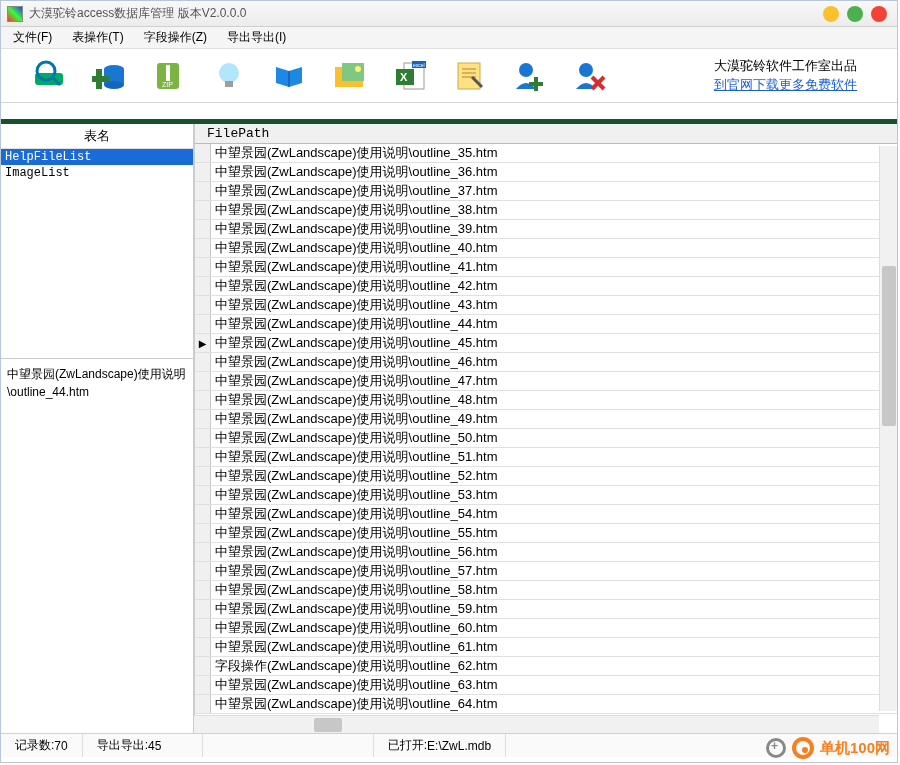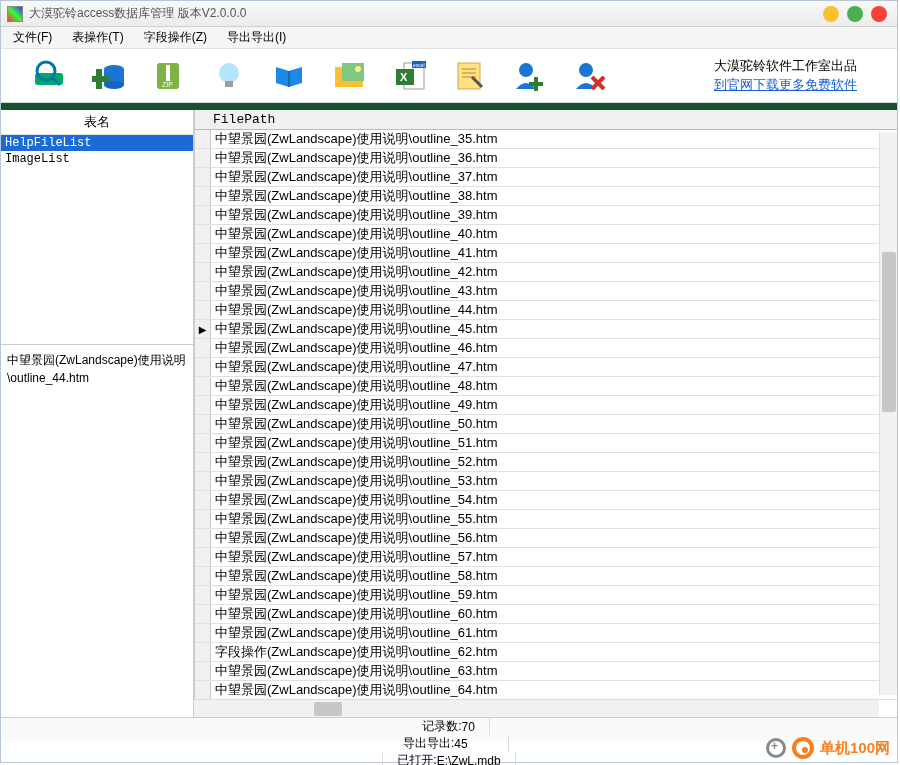--- a/index.html
+++ b/index.html
@@ -11,39 +11,39 @@
 .win-btns { display:flex; gap:8px; margin-right:4px; }
 .win-btn { width:16px; height:16px; border-radius:50%; }
 .win-min{background:#fbc02d;} .win-max{background:#4caf50;} .win-close{background:#f44336;}
 .menubar { height:22px; background:#f5f5f5; border-bottom:1px solid #e0e0e0; display:flex; align-items:flex-end; padding-left:6px; gap:8px; }
 .menu-item { padding:2px 6px; cursor:default; }
 .toolbar { height:54px; background:#fff; display:flex; align-items:center; padding:4px 30px; gap:24px; border-bottom:1px solid #d8d8d8; }
 .tool-icon { width:36px; height:36px; display:flex; align-items:center; justify-content:center; cursor:pointer; }
 .tool-spacer { flex:1; }
 .promo { text-align:center; font-size:13px; padding-right:10px; line-height:1.4; }
 .promo a { color:#1a5fd8; text-decoration:underline; }
-.content { display:flex; height:614px; border-top:7px solid #14532d; }
+.content { display:flex; height:614px; border-top:5px solid #14532d;margin-top:16px; }
 .left-pane { width:193px; display:flex; flex-direction:column; border-right:1px solid #ccc; }
 .pane-header { text-align:center; padding:3px 0; background:#fff; border-bottom:1px solid #e0e0e0; font-size:13px; }
 .table-list { flex:0 0 auto; height:210px; background:#fff; font-family:"Courier New",monospace; font-size:12px; border-bottom:1px solid #ccc; overflow:hidden; }
 .table-item { padding:1px 4px; cursor:default; }
 .table-item.selected { background:#1a6bd8; color:#fff; }
 .detail-box { flex:1; padding:6px; font-size:12px; line-height:1.5; background:#fff; word-break:break-all; }
 .right-pane { flex:1; display:flex; flex-direction:column; position:relative; }
 .grid { flex:1; overflow:hidden; border-left:1px solid #ccc; }
-.grid-header { background:#f0f0f0; border-bottom:1px solid #bbb; padding:2px 18px; font-family:"Courier New",monospace; font-size:13px; }
+.grid-header { background:#f0f0f0; border-bottom:1px solid #bbb; padding:2px 12px; font-family:"Courier New",monospace; font-size:13px; }
 .grid-body { height:572px; overflow:hidden; background:#fff; }
 .grid-row { display:flex; align-items:center; border-bottom:1px solid #e0e0e0; height:19px; font-family:Liberation Sans, sans-serif; font-size:13px; }
 .row-gutter { width:16px; height:100%; background:#f0f0f0; border-right:1px solid #c8c8c8; text-align:center; font-size:10px; display:flex; align-items:center; justify-content:center; }
 .row-cell { padding-left:4px; white-space:nowrap; }
 .vscroll { position:absolute; right:0; top:22px; bottom:22px; width:18px; background:#f1f1f1; border-left:1px solid #ddd; }
 .vscroll-thumb { position:absolute; left:2px; width:14px; top:120px; height:160px; background:#c7c7c7; border-radius:2px; }
 .hscroll { position:absolute; left:0; right:18px; bottom:0; height:18px; background:#f1f1f1; border-top:1px solid #ddd; }
 .hscroll-thumb { position:absolute; top:2px; height:14px; left:120px; width:28px; background:#c7c7c7; border-radius:2px; }
-.statusbar { height:24px; background:#fafafa; border-top:1px solid #d0d0d0; display:flex; align-items:center; font-size:12px;flex-direction:column; }
+.statusbar { height:24px; background:#fafafa; border-top:1px solid #d0d0d0; display:flex; font-size:12px; }
 .status-seg { padding:0 14px; border-right:1px solid #ddd; height:100%; display:flex; align-items:center; }
 .status-seg.wide{min-width:120px;}
 .watermark { position:absolute; right:10px; bottom:6px; display:flex; align-items:center; gap:6px; }
 .watermark .dot1{width:20px;height:20px;border:3px solid #888;border-radius:50%;position:relative;}
 .watermark .dot1::after{content:"+";position:absolute;left:2px;top:-2px;color:#888;font-weight:bold;}
 .watermark .dot2{width:22px;height:22px;border:4px solid #f77f1d;border-radius:50%;position:relative;}
 .watermark .dot2::after{content:"";position:absolute;left:6px;top:6px;width:6px;height:6px;background:#f77f1d;border-radius:50%;}
 .watermark-text{font-size:15px;font-weight:bold;color:#f77f1d;}
 svg { display:block; }
 </style>

